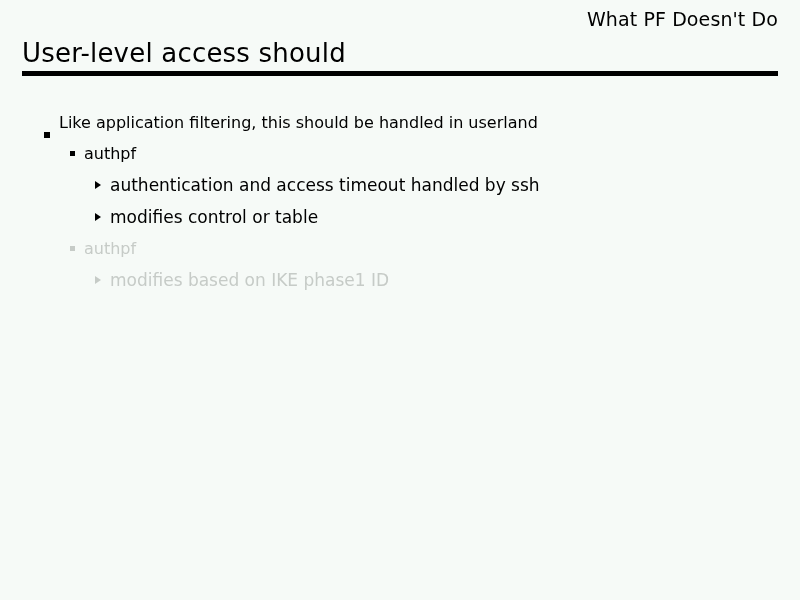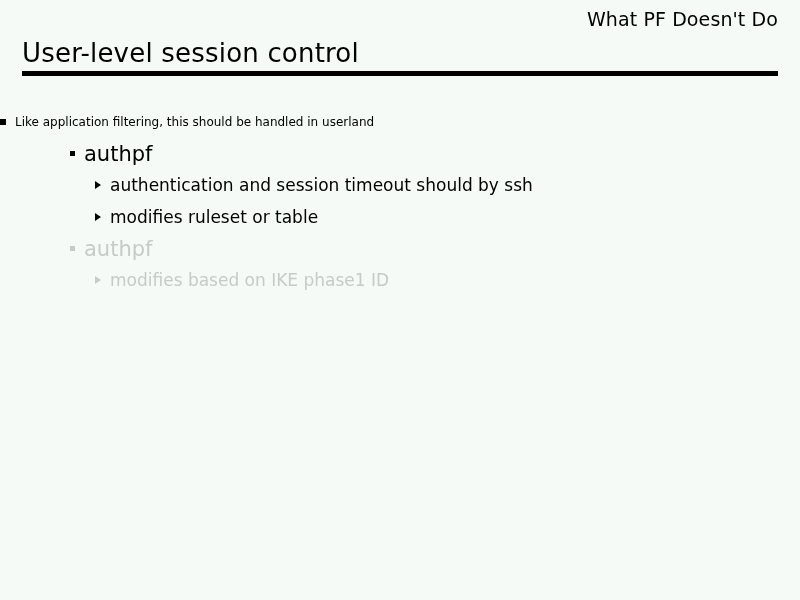--- a/index.html
+++ b/index.html
@@ -65,28 +65,30 @@
   .bullet {
     position: relative;
     display: flex;
     align-items: flex-start;
     color: #000000;
     white-space: nowrap;
   }
 
   
   .bullet.lvl1 {
-    font-size: 12px;
+    padding-left: 44px;
+    font-size: 16px;
     line-height: 31px;
     margin-bottom: 1px;
+    align-items: flex-end;
   }
   
   .bullet.lvl2 {
     padding-left: 70px;
-    font-size: 21px;
+    font-size: 16px;
     line-height: 30px;
     margin-bottom: 1px;
   }
   
   .bullet.lvl3 {
     padding-left: 95px;
     font-size: 17px;
     line-height: 31px;
     margin-bottom: 1px;
   }
@@ -131,44 +133,44 @@
     color: #c6cbc7;
   }
 </style>
 </head>
 <body>
 
 <div class="slide">
 
   <div class="slide-header">What PF Doesn't Do</div>
 
-  <div class="slide-title">User-level session control</div>
+  <div class="slide-title">User-level access should</div>
 
   <div class="title-rule"></div>
 
   <div class="slide-body">
 
     <div class="bullet lvl1">
       <span class="marker square-lg"></span>
       <span class="bullet-text">Like application filtering, this should be handled in userland</span>
     </div>
 
     <div class="bullet lvl2">
       <span class="marker square-sm"></span>
       <span class="bullet-text">authpf</span>
     </div>
 
     <div class="bullet lvl3">
       <span class="marker triangle"></span>
-      <span class="bullet-text">authentication and session timeout should by ssh</span>
+      <span class="bullet-text">authentication and access timeout handled by ssh</span>
     </div>
 
     <div class="bullet lvl3">
       <span class="marker triangle"></span>
-      <span class="bullet-text">modifies ruleset or table</span>
+      <span class="bullet-text">modifies control or table</span>
     </div>
 
     <div class="bullet lvl2 dim">
       <span class="marker square-sm"></span>
       <span class="bullet-text">authpf</span>
     </div>
 
     <div class="bullet lvl3 dim">
       <span class="marker triangle"></span>
       <span class="bullet-text">modifies based on IKE phase1 ID</span>

